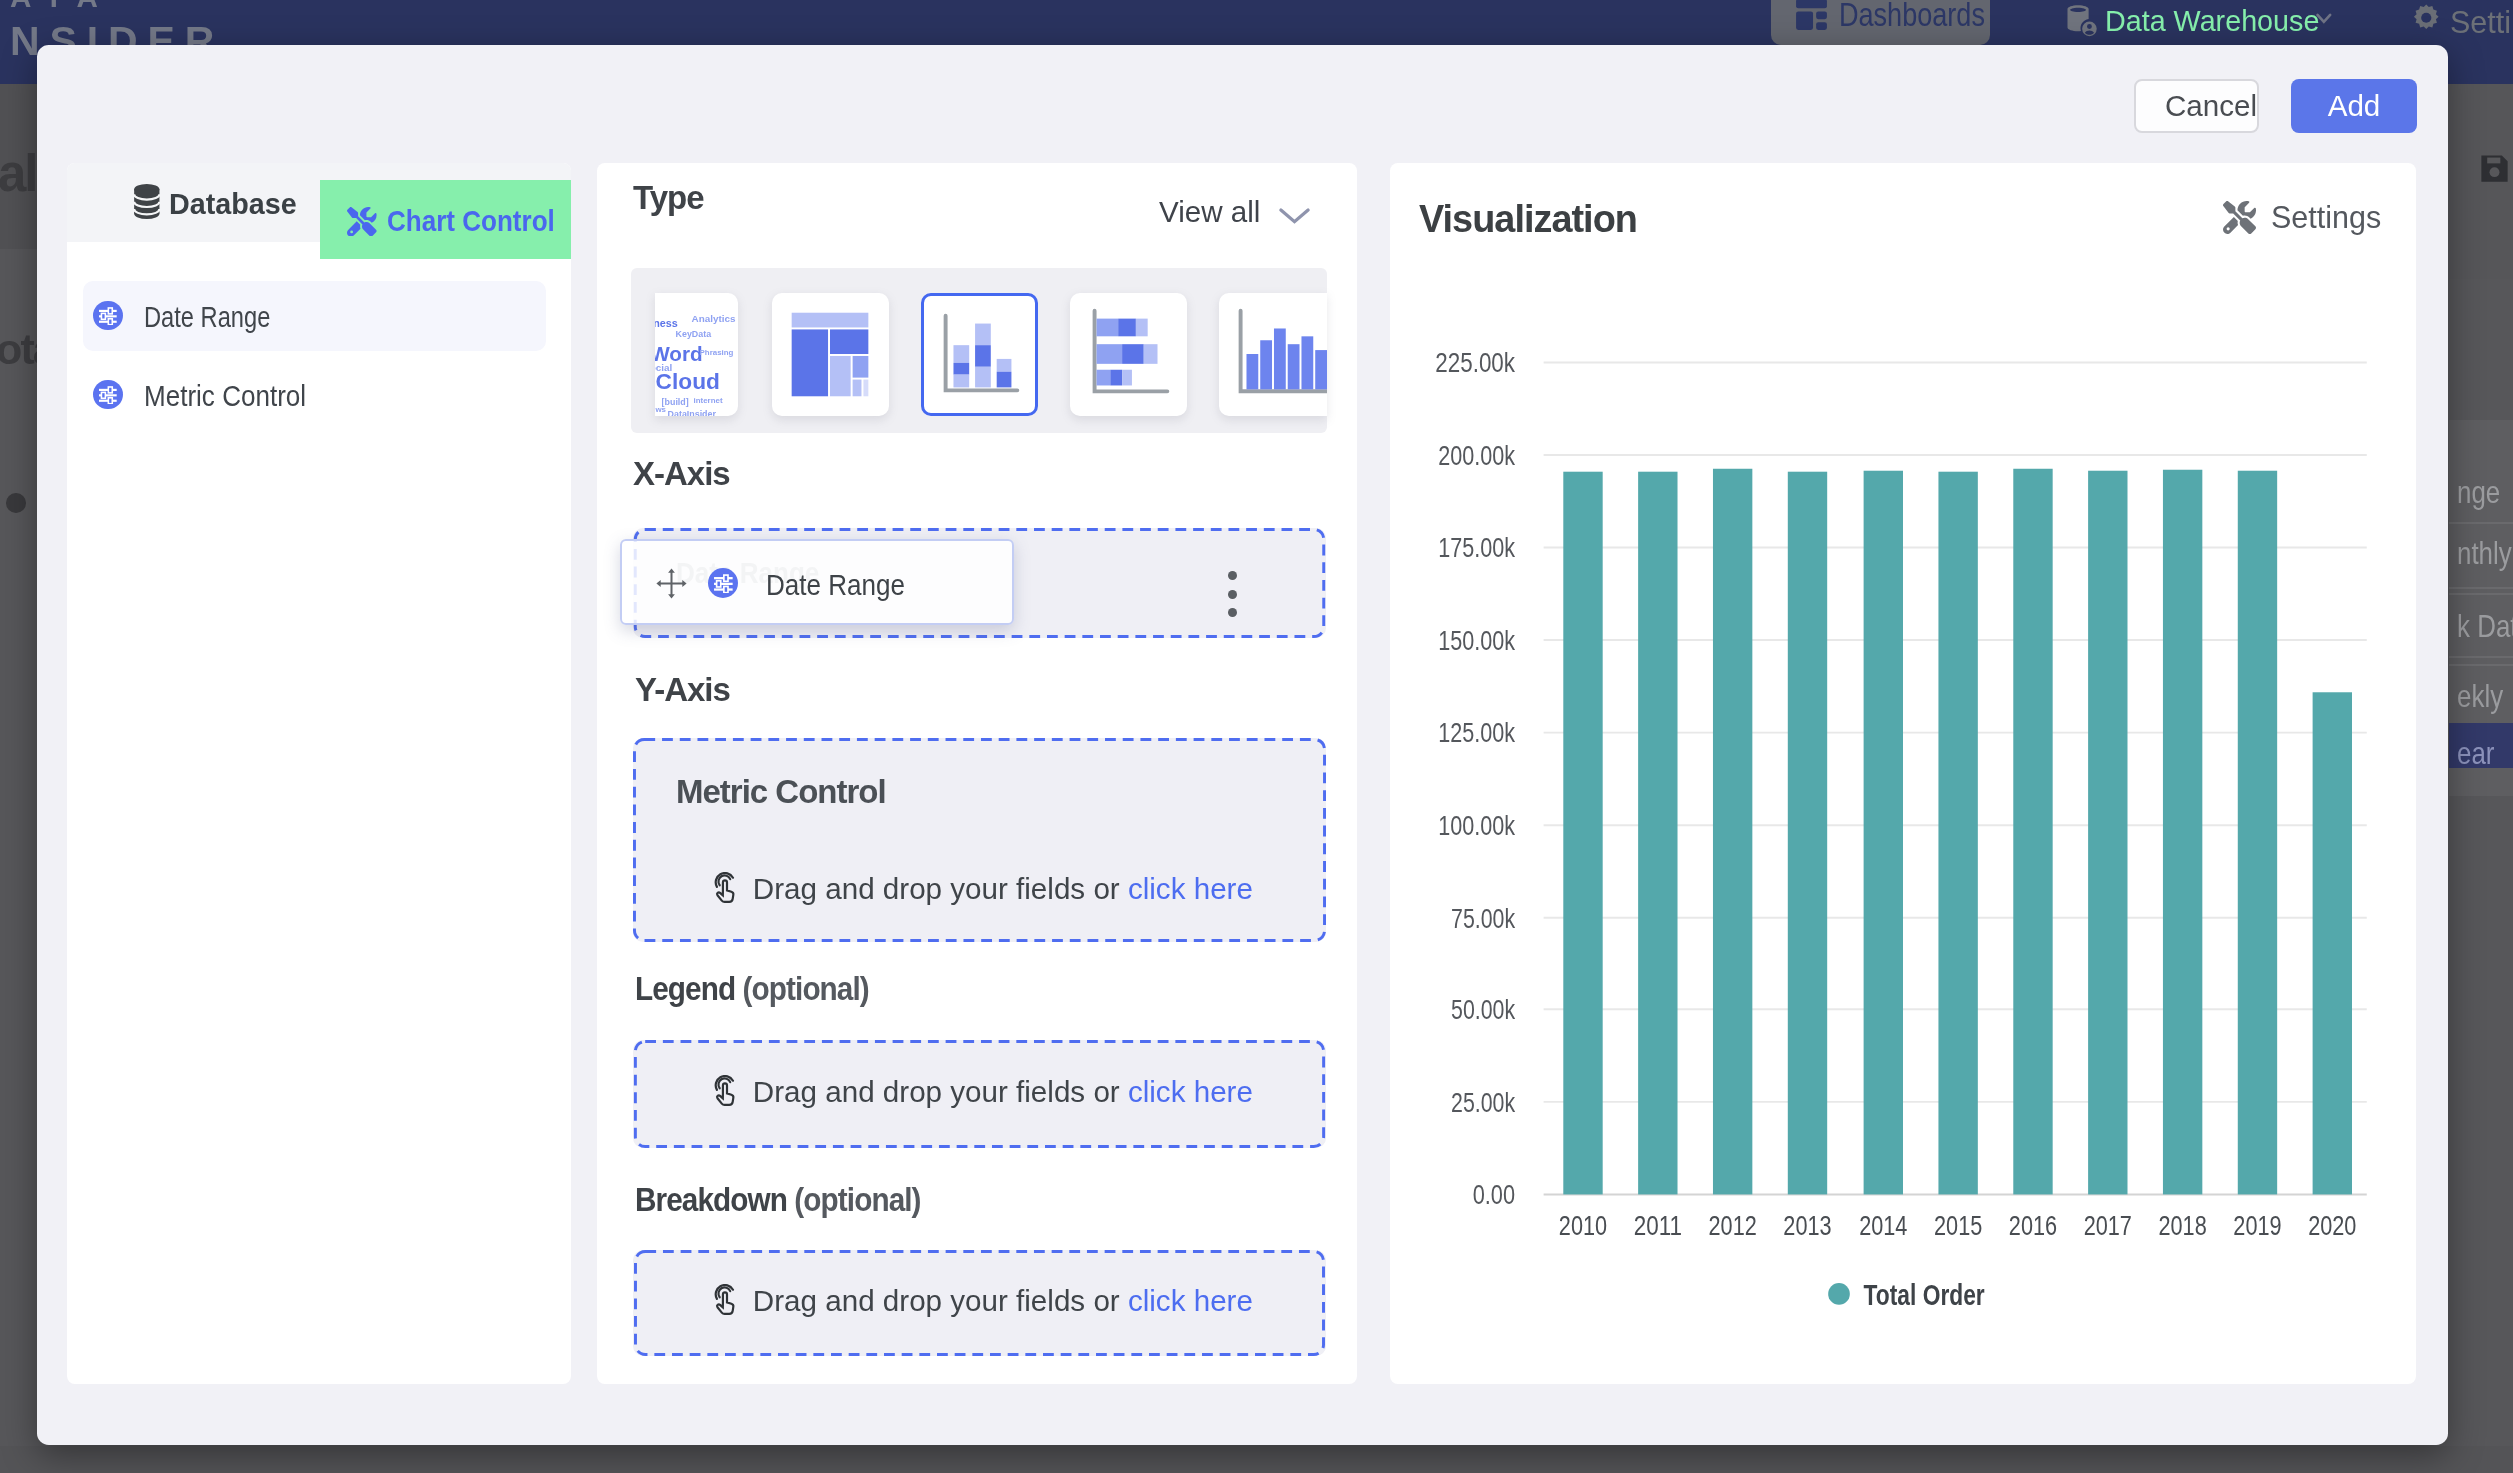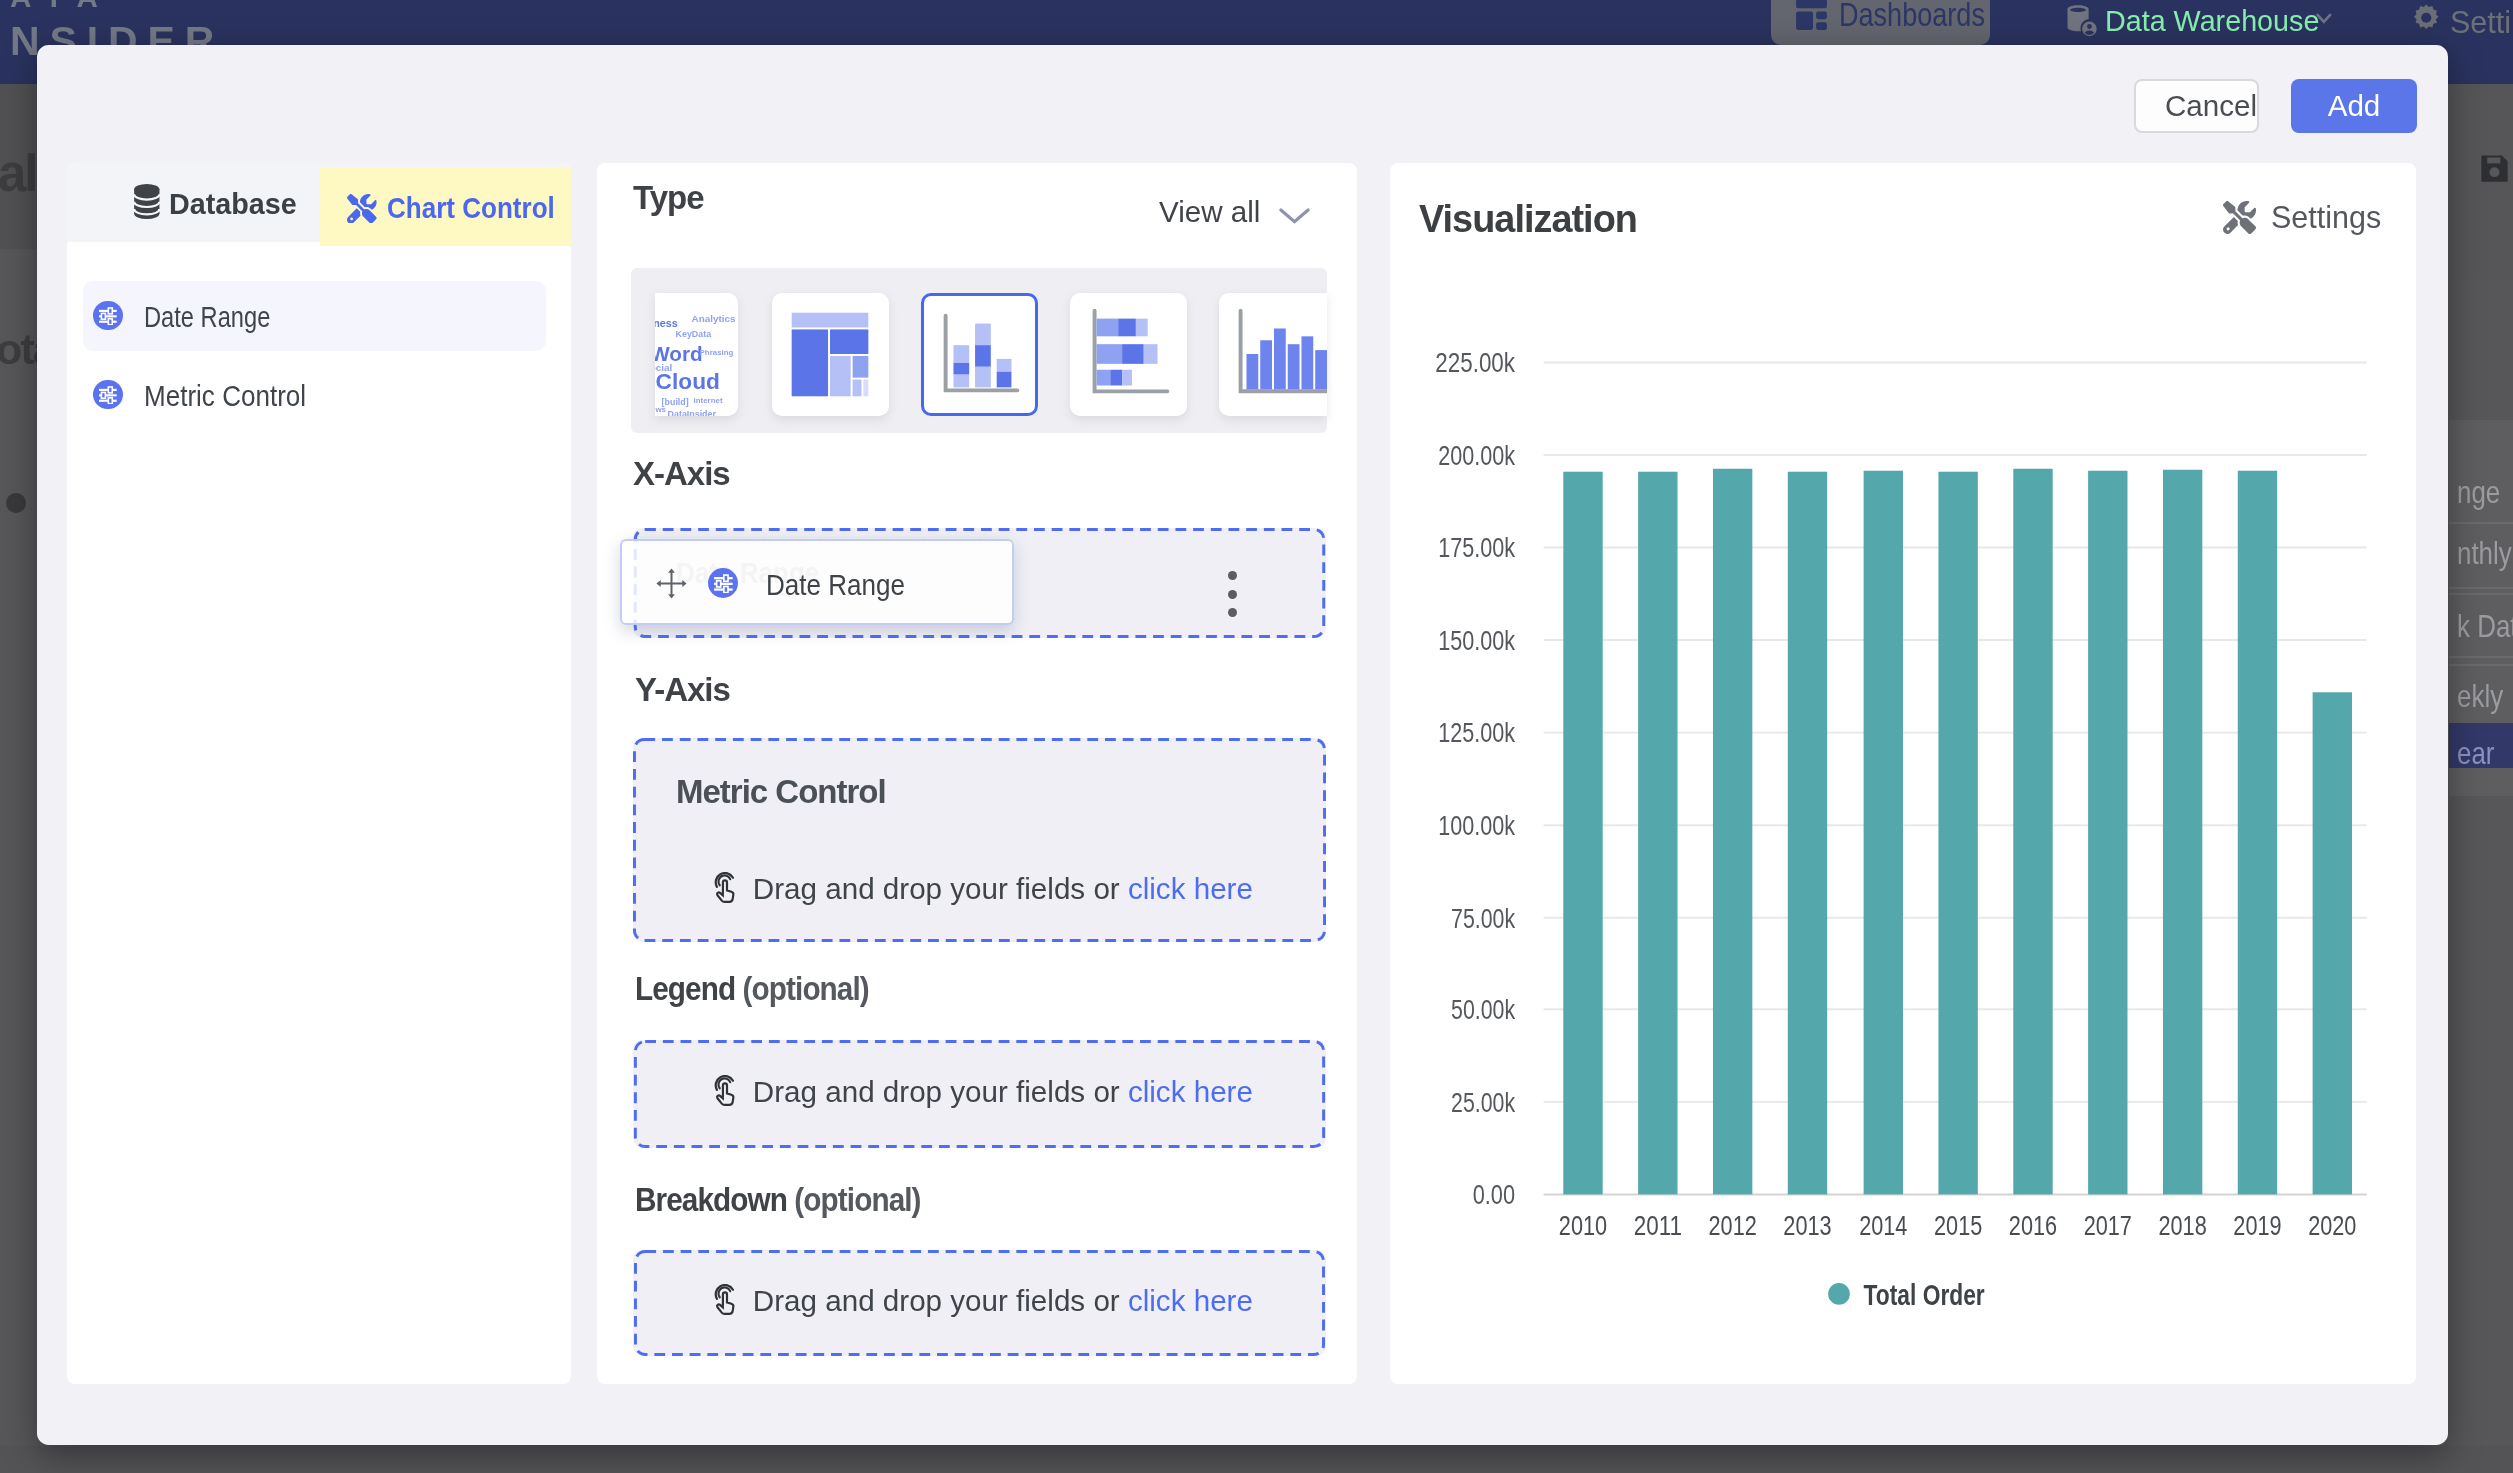--- a/index.html
+++ b/index.html
@@ -31,21 +31,21 @@
   #btn-add { left:2254px; top:34px; width:126px; height:54px; background:#5b76e9; border-radius:7.9px; font-size:29.6px; color:#fff; text-align:center; line-height:54px; }
 
   .panel { background:#fff; border-radius:7.9px; top:118px; height:1221px; }
   #p-left  { left:29.6px;  width:504px; }
   #p-mid   { left:560px; width:760px; }
   #p-right { left:1353px; width:1026px; }
 
   
   #tabbar { left:0; top:0; width:504px; height:79px; background:#f3f4f7; border-radius:7.9px 7.9px 0 0; }
   #tab-db { left:11px; top:0; width:253px; height:79px; }
-  #tab-cc { left:253px; top:4px; width:251px; height:79px; background:#fef9c3; }
+  #tab-cc { left:253px; top:17px; width:251px; height:79px; background:#86efac; }
   .tablabel { font-size:29.6px; font-weight:bold; }
   .item-row { left:16.7px; width:463px; height:70px; border-radius:9.9px; }
   .ic-circle { width:29.6px; height:29.6px; border-radius:50%; background:#5b73f0; }
   .item-label { font-size:29.6px; color:#40454b; }
   .nx { display:inline-block; transform:scaleX(.88); transform-origin:0 50%; white-space:nowrap; }
   .nx97 { display:inline-block; transform:scaleX(.97); transform-origin:0 50%; white-space:nowrap; }
   .nx80 { display:inline-block; transform:scaleX(.80); transform-origin:0 50%; white-space:nowrap; }
 
   
   .sec-label { font-size:33px; font-weight:bold; color:#3f4348; letter-spacing:-1px; }

